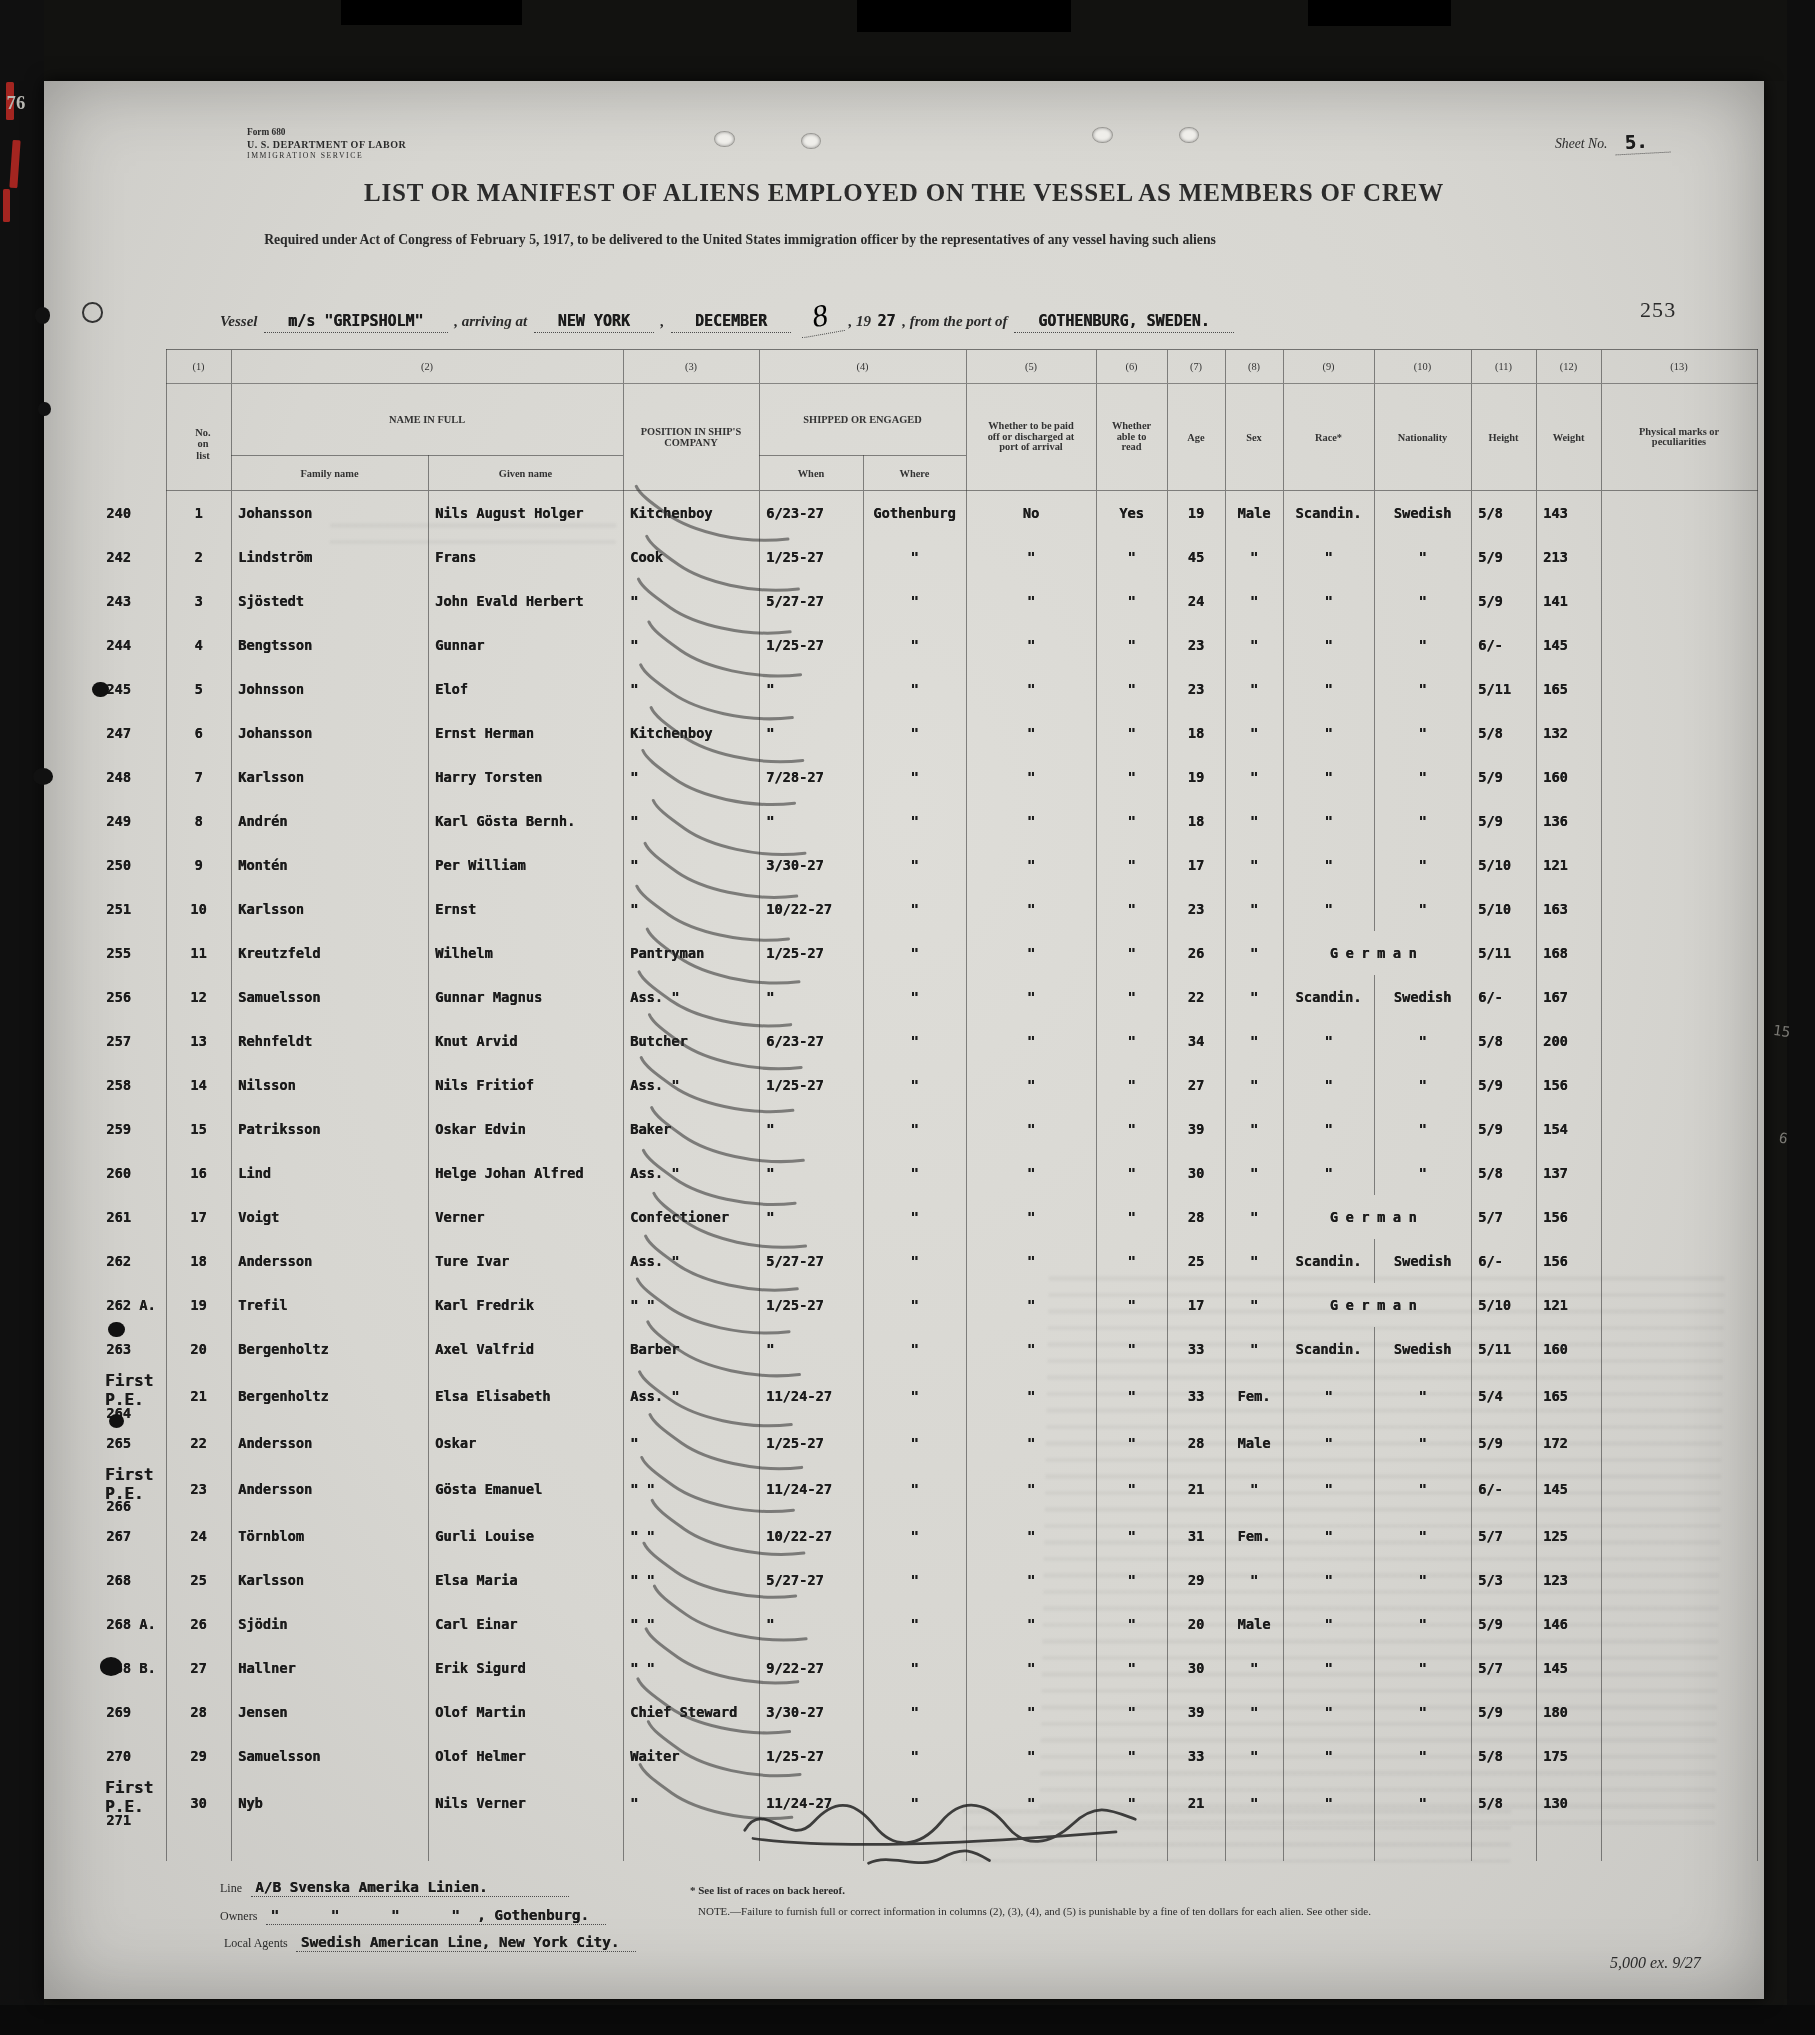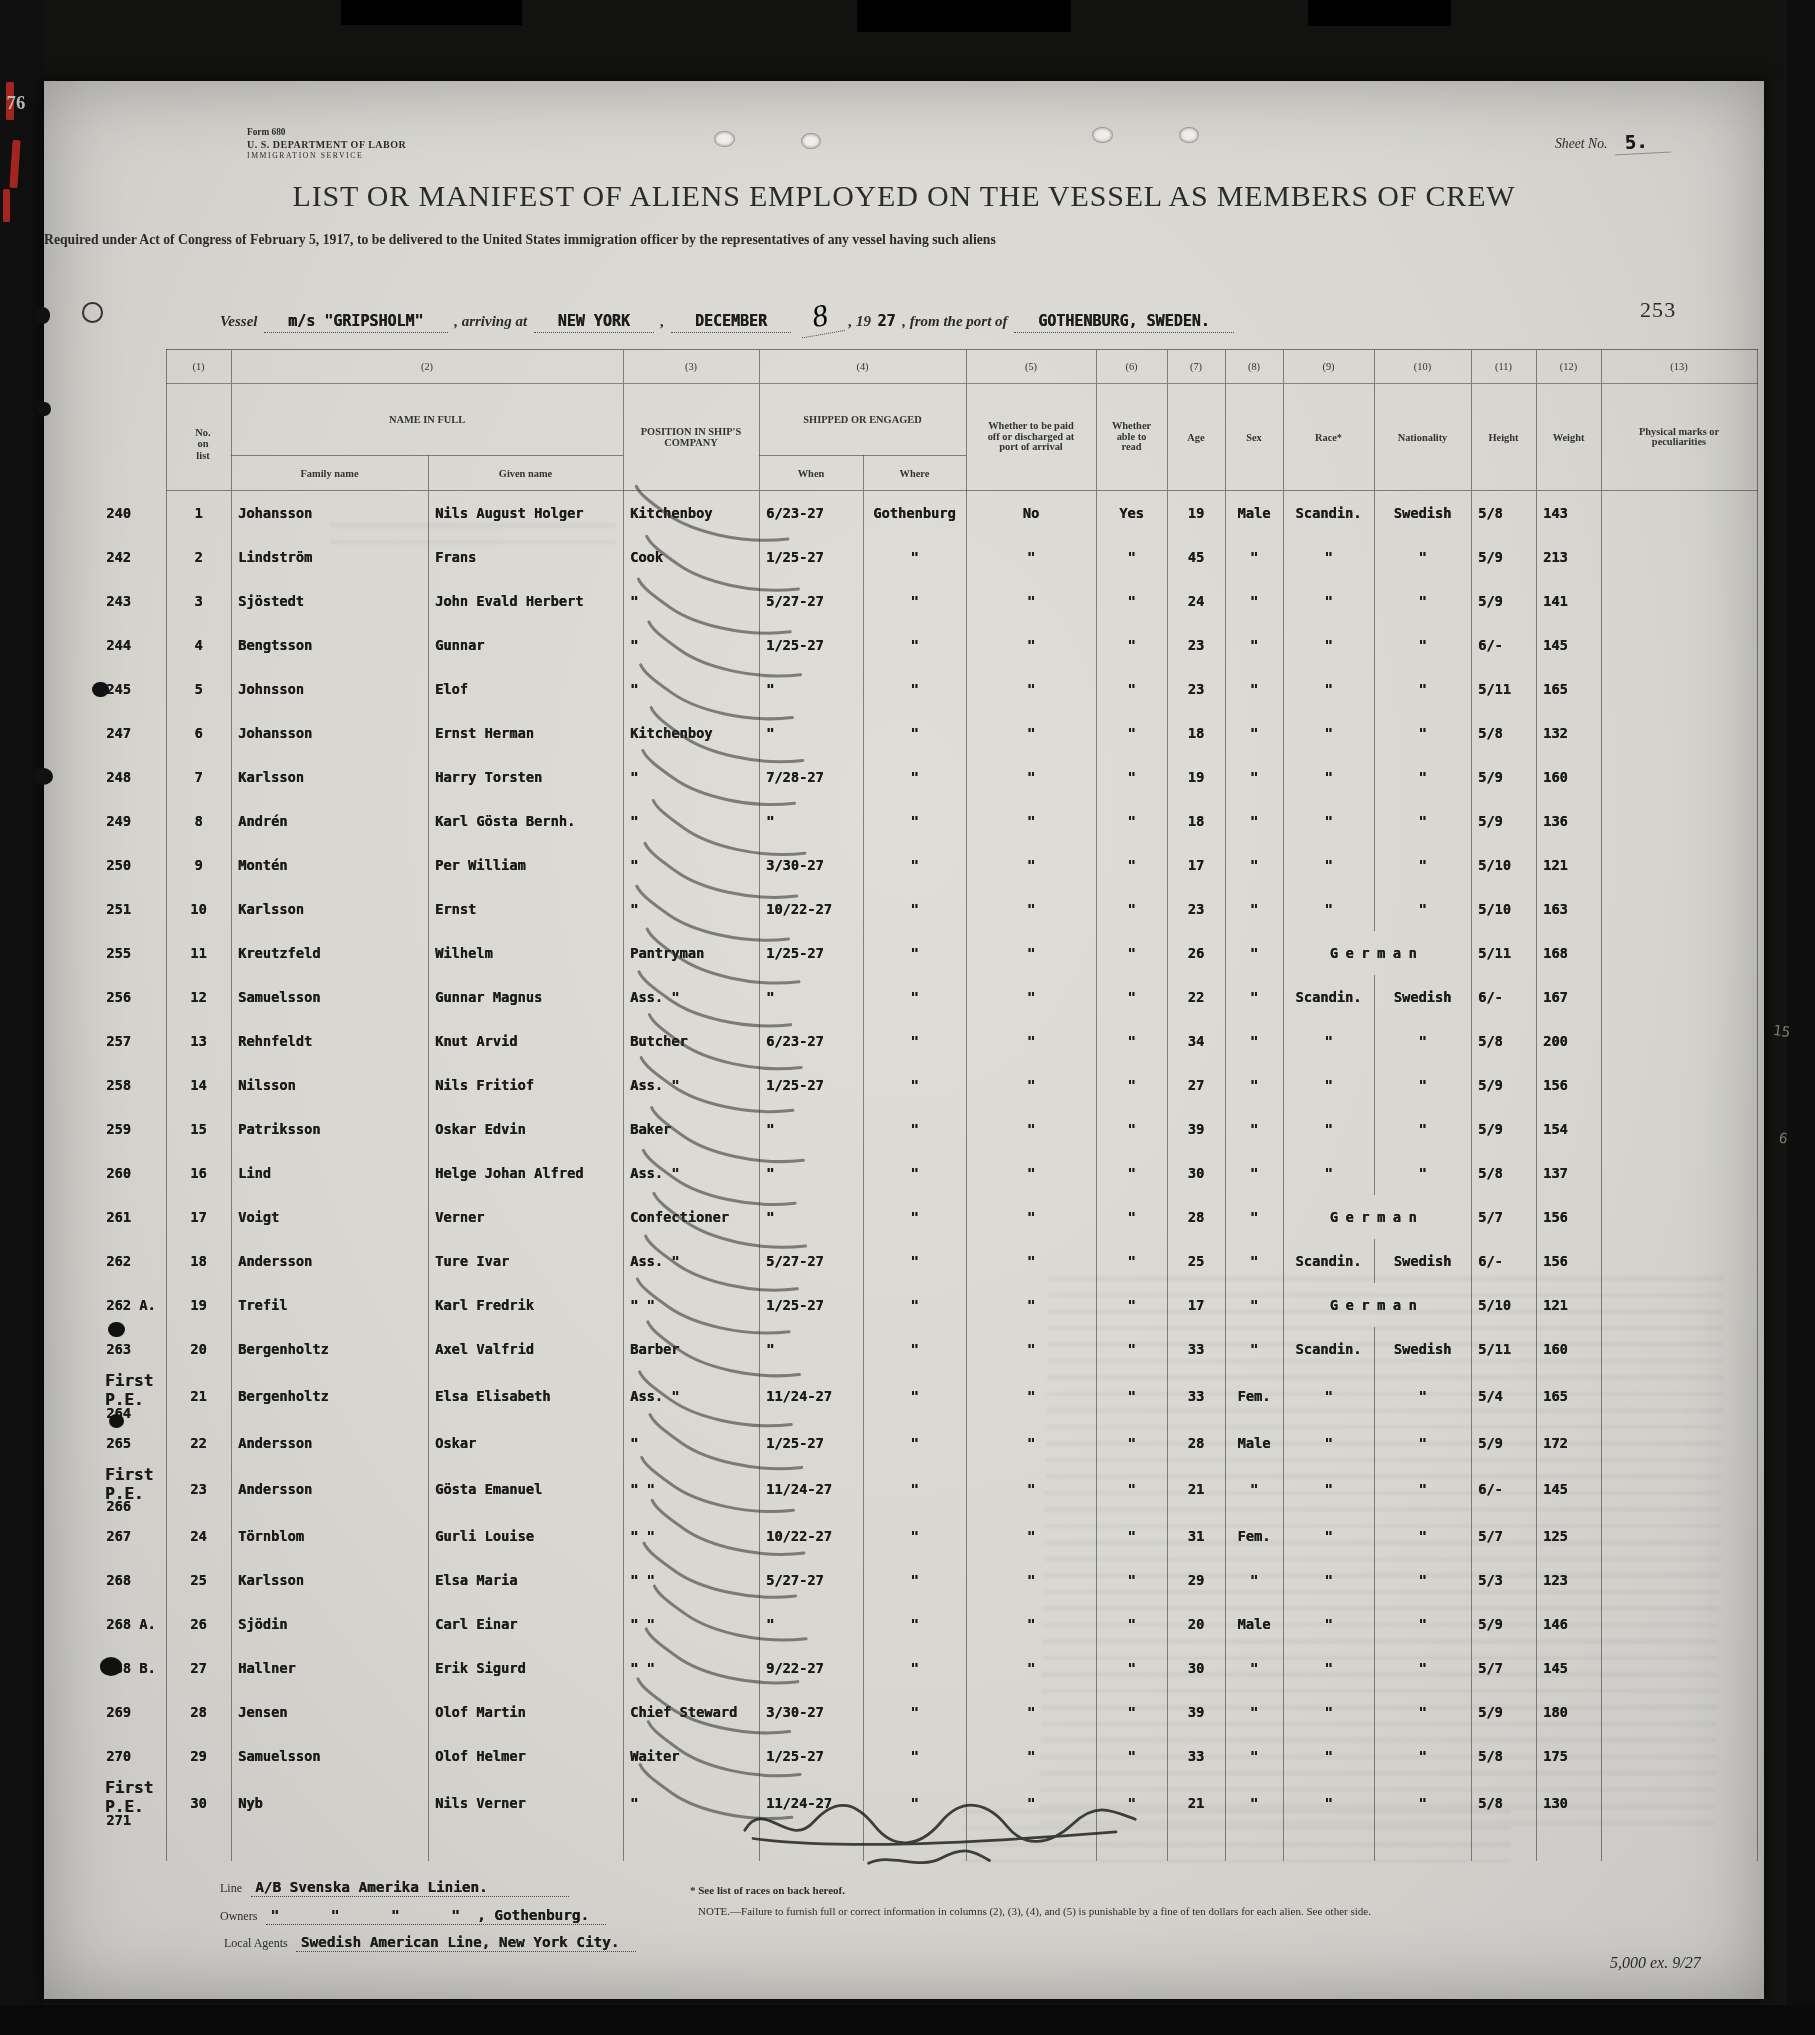--- a/index.html
+++ b/index.html
@@ -24,22 +24,22 @@
   .pre{white-space:pre-line;}
   .prespace{white-space:pre;}
   .z4{z-index:4;}
   .form-head{left:247px;top:127px;line-height:1.25;}
   .form-no{font-size:9.3px;font-weight:bold;}
   .dept{font-size:10px;font-weight:bold;letter-spacing:0.5px;}
   .service{font-size:7.7px;letter-spacing:1.6px;}
   .sheet-no{left:1555px;top:131px;display:flex;align-items:baseline;gap:7.7px;}
   .sheet-lbl{font-style:italic;font-size:13.7px;}
   .sheet-val{font-size:18.7px;border-bottom:1.1px dotted #4c4c4c;padding:0 22px 1.1px 10px;transform:rotate(-3deg);}
-  .doc-title{left:44px;top:179px;width:1720px;text-align:center;font-size:30px;font-weight:normal;letter-spacing:0.8px;}
-  .doc-sub{left:44px;top:230px;width:1392px;text-align:left;font-size:13.7px;font-weight:bold;line-height:19px;}
+  .doc-title{left:44px;top:179px;width:1720px;text-align:center;font-size:25px;font-weight:bold;letter-spacing:0.8px;}
+  .doc-sub{left:44px;top:230px;width:1392px;text-align:center;font-size:13.7px;font-weight:bold;line-height:19px;}
   .vessel-line{left:220px;top:298px;display:flex;align-items:baseline;gap:6.6px;}
   .vl-lbl{font-style:italic;font-size:15px;font-weight:bold;}
   .vl-val{font-size:15px;border-bottom:1.1px dotted #4c4c4c;padding:0 24px 1.6px 24px;}
   .hand-day{font-size:31px;font-family:"Liberation Serif",serif;font-style:italic;transform:rotate(-10deg);border-bottom:1.1px dotted #4c4c4c;padding:0 14.3px;}
   .page-no{left:1640px;top:297px;font-size:22px;letter-spacing:1.1px;}
   
   table.manifest{position:absolute;left:104px;top:349px;z-index:4;border-collapse:collapse;table-layout:fixed;width:1653px;}
   table.manifest th{font-weight:bold;color:#333;font-family:"Liberation Serif",serif;vertical-align:middle;text-align:center;}
   .bL{border-left:1.1px solid rgba(50,50,50,.55);}
   .bR{border-right:1.1px solid rgba(50,50,50,.55);}

